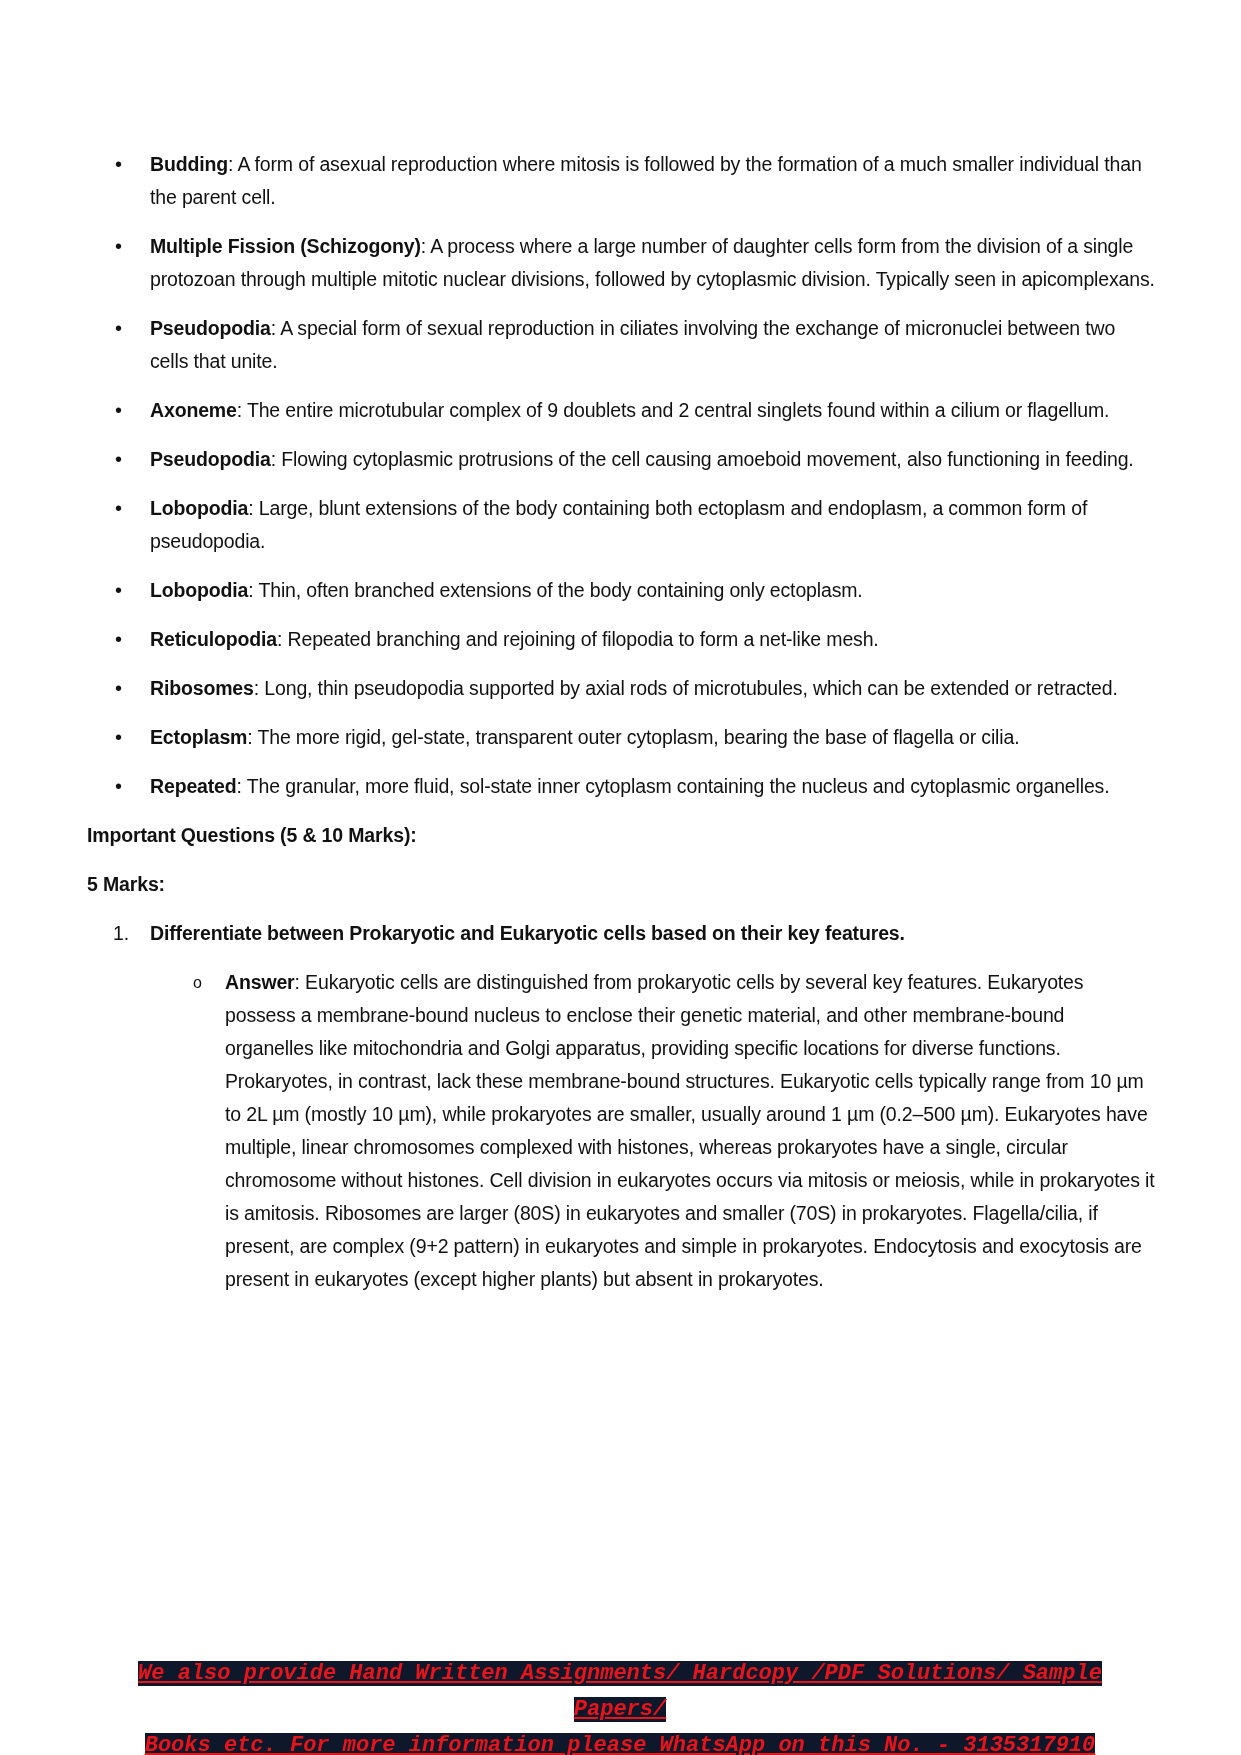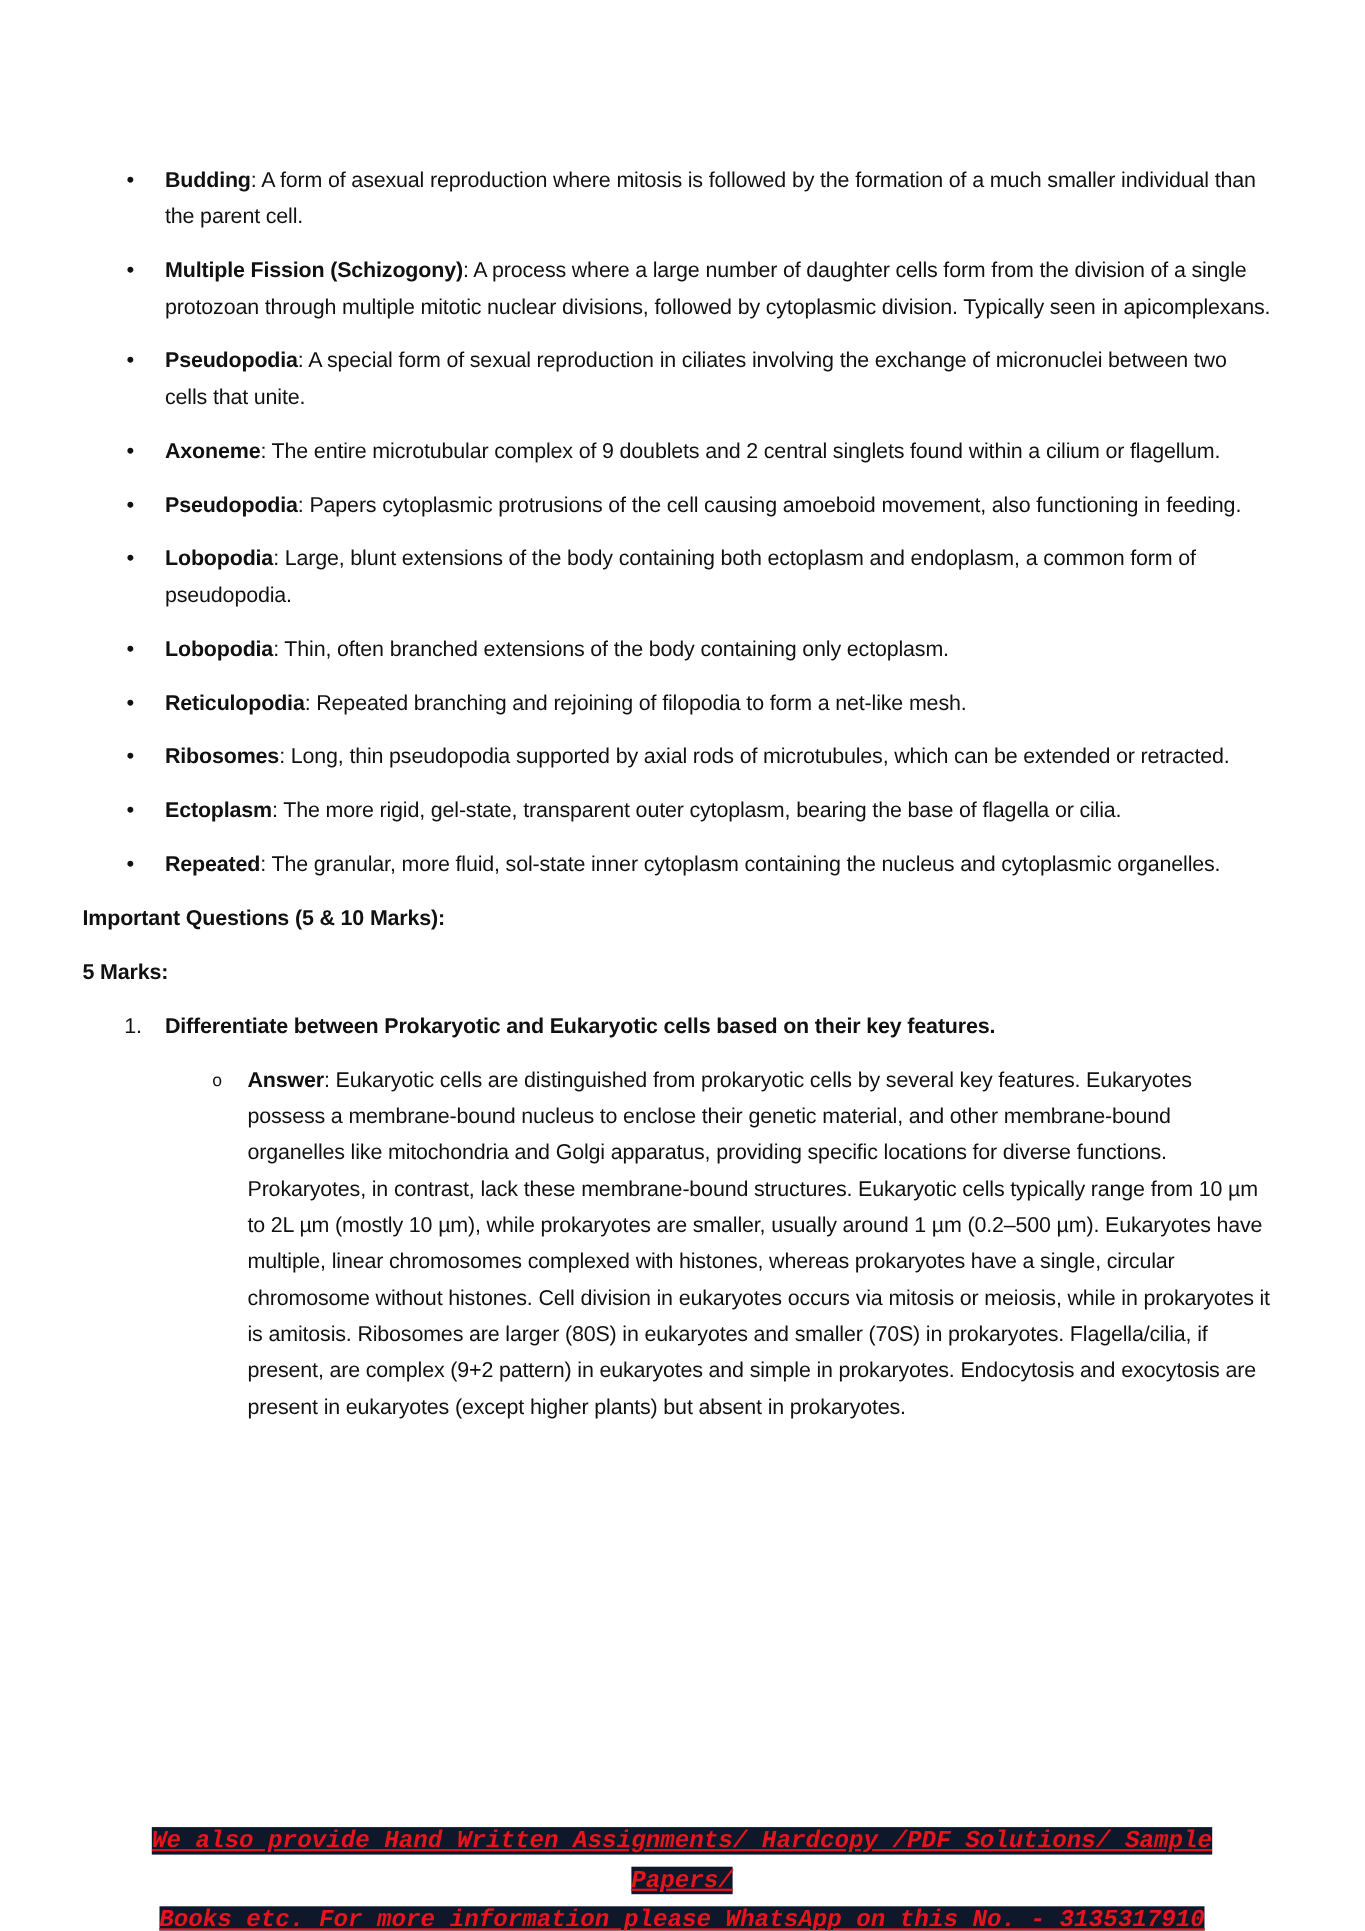--- a/index.html
+++ b/index.html
@@ -14,21 +14,21 @@
     font-size: 19.5px; line-height: 33px; letter-spacing: -0.15px;
   }
   ul.defs { list-style: none; margin: 0; padding: 0; }
   ul.defs li {
     position: relative; padding-left: 75px; margin-bottom: 16px;
   }
   ul.defs li .bullet {
     position: absolute; left: 40px; top: 0; font-size: 20px;
   }
   b { font-weight: bold; margin-top: 32px; }
-  .heading { font-weight: bold; margin: 0 0 16px 0; }
+  .heading { font-weight: bold; margin: 0 0 16px 12px; }
   .q {
     position: relative; padding-left: 75px; font-weight: bold; margin-bottom: 16px;
   }
   .q .num { position: absolute; left: 38px; top: 0; font-weight: normal; }
   .ans {
     position: relative; padding-left: 150px; margin-bottom: 16px;
   }
   .ans .circ {
     position: absolute; left: 118px; top: 0; font-size: 16px;
   }
@@ -43,21 +43,21 @@
 </head>
 <body>
 
 <div class="page">
   <div class="content">
     <ul class="defs">
       <li><span class="bullet">•</span><b>Budding</b><span>: A form of asexual reproduction where mitosis is followed by the formation of a much smaller individual than the parent cell.</span></li>
       <li><span class="bullet">•</span><b>Multiple Fission (Schizogony)</b><span>: A process where a large number of daughter cells form from the division of a single protozoan through multiple mitotic nuclear divisions, followed by cytoplasmic division. Typically seen in apicomplexans.</span></li>
       <li><span class="bullet">•</span><b>Pseudopodia</b><span>: A special form of sexual reproduction in ciliates involving the exchange of micronuclei between two cells that unite.</span></li>
       <li><span class="bullet">•</span><b>Axoneme</b><span>: The entire microtubular complex of 9 doublets and 2 central singlets found within a cilium or flagellum.</span></li>
-      <li><span class="bullet">•</span><b>Pseudopodia</b><span>: Papers cytoplasmic protrusions of the cell causing amoeboid movement, also functioning in feeding.</span></li>
+      <li><span class="bullet">•</span><b>Pseudopodia</b><span>: Flowing cytoplasmic protrusions of the cell causing amoeboid movement, also functioning in feeding.</span></li>
       <li><span class="bullet">•</span><b>Lobopodia</b><span>: Large, blunt extensions of the body containing both ectoplasm and endoplasm, a common form of pseudopodia.</span></li>
       <li><span class="bullet">•</span><b>Lobopodia</b><span>: Thin, often branched extensions of the body containing only ectoplasm.</span></li>
       <li><span class="bullet">•</span><b>Reticulopodia</b><span>: Repeated branching and rejoining of filopodia to form a net-like mesh.</span></li>
       <li><span class="bullet">•</span><b>Ribosomes</b><span>: Long, thin pseudopodia supported by axial rods of microtubules, which can be extended or retracted.</span></li>
       <li><span class="bullet">•</span><b>Ectoplasm</b><span>: The more rigid, gel-state, transparent outer cytoplasm, bearing the base of flagella or cilia.</span></li>
       <li><span class="bullet">•</span><b>Repeated</b><span>: The granular, more fluid, sol-state inner cytoplasm containing the nucleus and cytoplasmic organelles.</span></li>
     </ul>
 
     <div class="heading">Important Questions (5 &amp; 10 Marks):</div>
     <div class="heading">5 Marks:</div>

